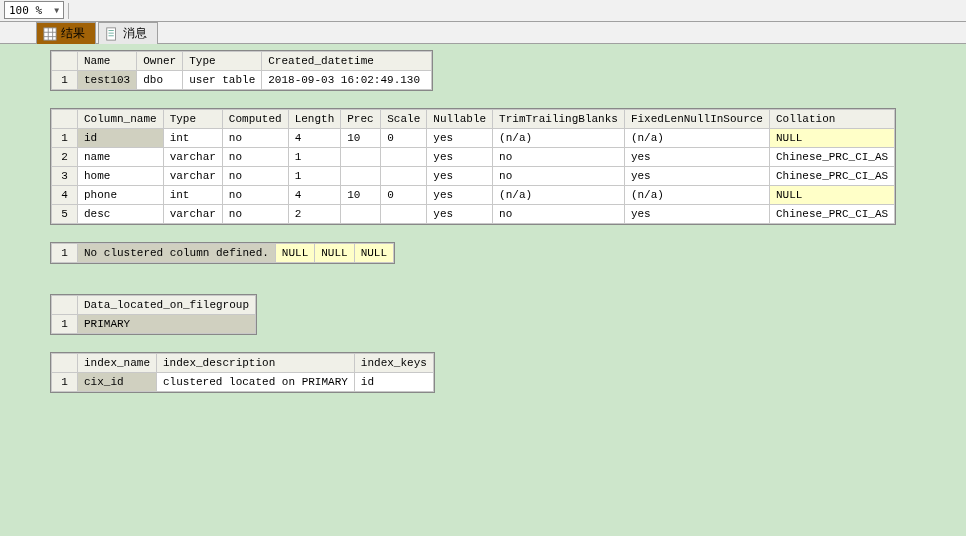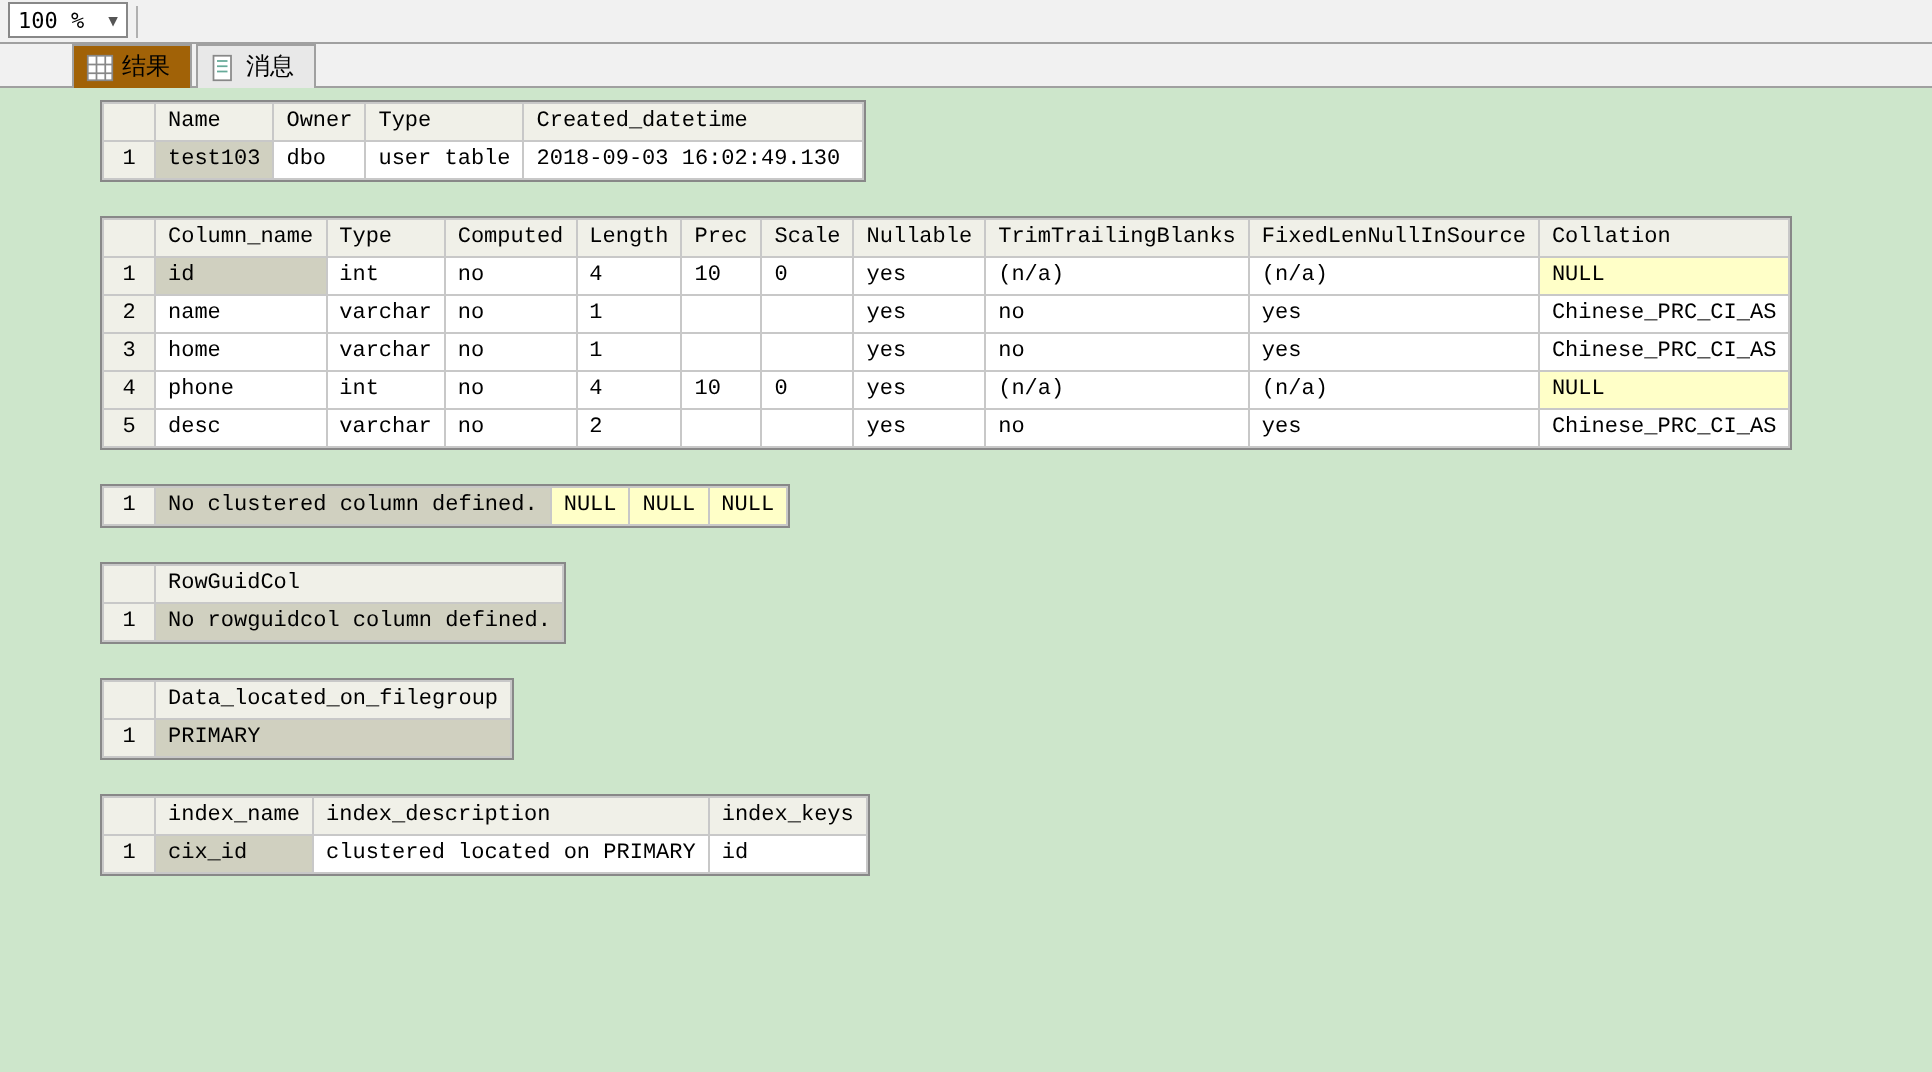--- a/index.html
+++ b/index.html
@@ -278,34 +278,20 @@
         <td class="yellow">NULL</td>
         <td class="yellow">NULL</td>
         <td class="yellow">NULL</td>
       </tr>
     </tbody>
       </table>
   </div>
   <br>
 
   
-  <div class="grid">
-    <table>
-      <tbody>
-          <tr>
-        <th class="rownum-head"></th>
-        <th class="c-rgc">RowGuidCol</th>
-      </tr>
-      <tr>
-        <td class="rownum">1</td>
-        <td class="sel">No rowguidcol column defined.</td>
-      </tr>
-    </tbody>
-      </table>
-  </div>
   <br>
 
   
   <div class="grid">
     <table>
       <tbody>
           <tr>
         <th class="rownum-head"></th>
         <th class="c-flg">Data_located_on_filegroup</th>
       </tr>

